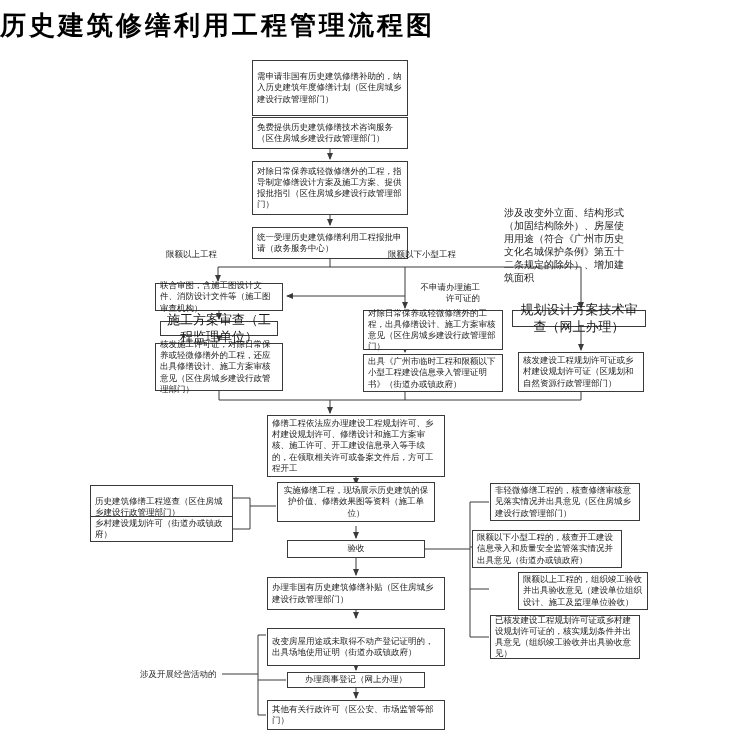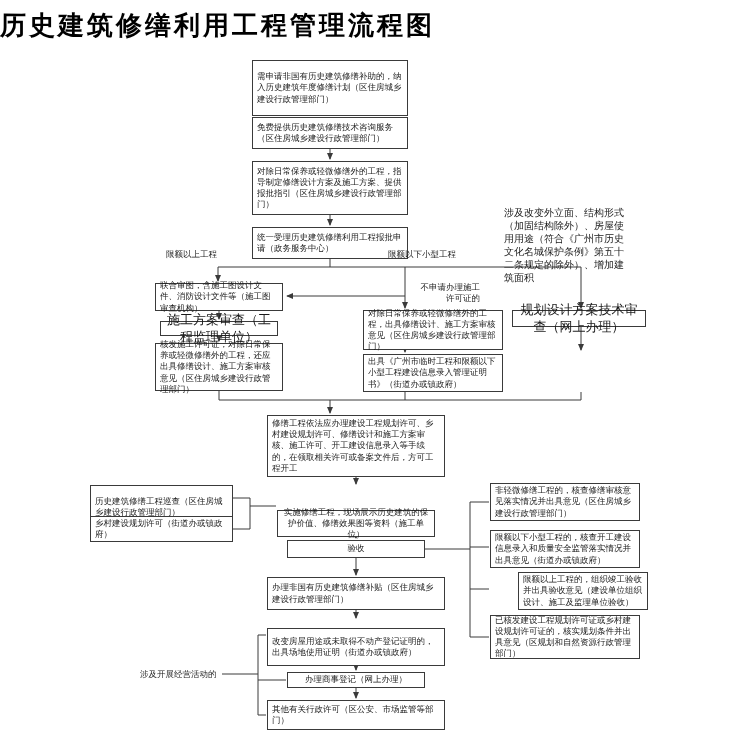--- a/index.html
+++ b/index.html
@@ -101,32 +101,33 @@
   <div class="lbl wrap" style="left:504px;top:206px;width:124px;font-size:10px">涉及改变外立面、结构形式（加固结构除外）、房屋使用用途（符合《广州市历史文化名城保护条例》第五十二条规定的除外）、增加建筑面积</div>
 
   <div class="box" style="left:155px;top:283px;width:128px;height:28px">联合审图，含施工图设计文件、消防设计文件等（施工图审查机构）</div>
   <div class="box sm ctr" style="left:160px;top:321px;width:118px;height:15px">施工方案审查（工程监理单位）</div>
   <div class="box" style="left:155px;top:343px;width:128px;height:48px">核发施工许可证，对除日常保养或轻微修缮外的工程，还应出具修缮设计、施工方案审核意见（区住房城乡建设行政管理部门）</div>
 
   <div class="box" style="left:363px;top:310px;width:140px;height:40px">对除日常保养或轻微修缮外的工程，出具修缮设计、施工方案审核意见（区住房城乡建设行政管理部门）</div>
   <div class="box" style="left:363px;top:354px;width:140px;height:38px">出具《广州市临时工程和限额以下小型工程建设信息录入管理证明书》（街道办或镇政府）</div>
 
   <div class="box sm ctr" style="left:512px;top:310px;width:134px;height:17px">规划设计方案技术审查（网上办理）</div>
+  <div class="box" style="left:518px;top:352px;width:126px;height:40px">核发建设工程规划许可证或乡村建设规划许可证（区规划和自然资源行政管理部门）</div>
 
   <div class="box" style="left:267px;top:415px;width:178px;height:62px">修缮工程依法应办理建设工程规划许可、乡村建设规划许可、修缮设计和施工方案审核、施工许可、开工建设信息录入等手续的，在领取相关许可或备案文件后，方可工程开工</div>
-  <div class="box ctr" style="left:277px;top:510px;width:158px;height:27px">实施修缮工程，现场展示历史建筑的保护价值、修缮效果图等资料（施工单位）</div>
+  <div class="box ctr" style="left:277px;top:482px;width:158px;height:40px">实施修缮工程，现场展示历史建筑的保护价值、修缮效果图等资料（施工单位）</div>
   <div class="box ctr" style="left:287px;top:540px;width:138px;height:18px">验收</div>
   <div class="box" style="left:267px;top:577px;width:178px;height:33px">办理非国有历史建筑修缮补贴（区住房城乡建设行政管理部门）</div>
   <div class="box" style="left:267px;top:628px;width:178px;height:38px">改变房屋用途或未取得不动产登记证明的，出具场地使用证明（街道办或镇政府）</div>
   <div class="box ctr" style="left:287px;top:672px;width:138px;height:16px">办理商事登记（网上办理）</div>
   <div class="box" style="left:267px;top:700px;width:178px;height:30px">其他有关行政许可（区公安、市场监管等部门）</div>
 
   <div class="box" style="left:90px;top:485px;width:143px;height:44px">历史建筑修缮工程巡查（区住房城乡建设行政管理部门）</div>
   <div class="box" style="left:90px;top:516px;width:143px;height:26px">乡村建设规划许可（街道办或镇政府）</div>
 
   <div class="box" style="left:490px;top:483px;width:150px;height:38px">非轻微修缮工程的，核查修缮审核意见落实情况并出具意见（区住房城乡建设行政管理部门）</div>
-  <div class="box" style="left:490px;top:530px;width:150px;height:38px">限额以下小型工程的，核查开工建设信息录入和质量安全监管落实情况并出具意见（街道办或镇政府）</div>
+  <div class="box" style="left:472px;top:530px;width:150px;height:38px">限额以下小型工程的，核查开工建设信息录入和质量安全监管落实情况并出具意见（街道办或镇政府）</div>
   <div class="box" style="left:518px;top:572px;width:130px;height:38px">限额以上工程的，组织竣工验收并出具验收意见（建设单位组织设计、施工及监理单位验收）</div>
-  <div class="box" style="left:490px;top:615px;width:150px;height:44px">已核发建设工程规划许可证或乡村建设规划许可证的，核实规划条件并出具意见（区规划和自然资源行政管理部门）</div>
+  <div class="box" style="left:490px;top:615px;width:150px;height:44px">已核发建设工程规划许可证或乡村建设规划许可证的，核实规划条件并出具意见（组织竣工验收并出具验收意见）</div>
 
   <div class="lbl" style="left:140px;top:669px">涉及开展经营活动的</div>
 
 </div>
 
 </body></html>

